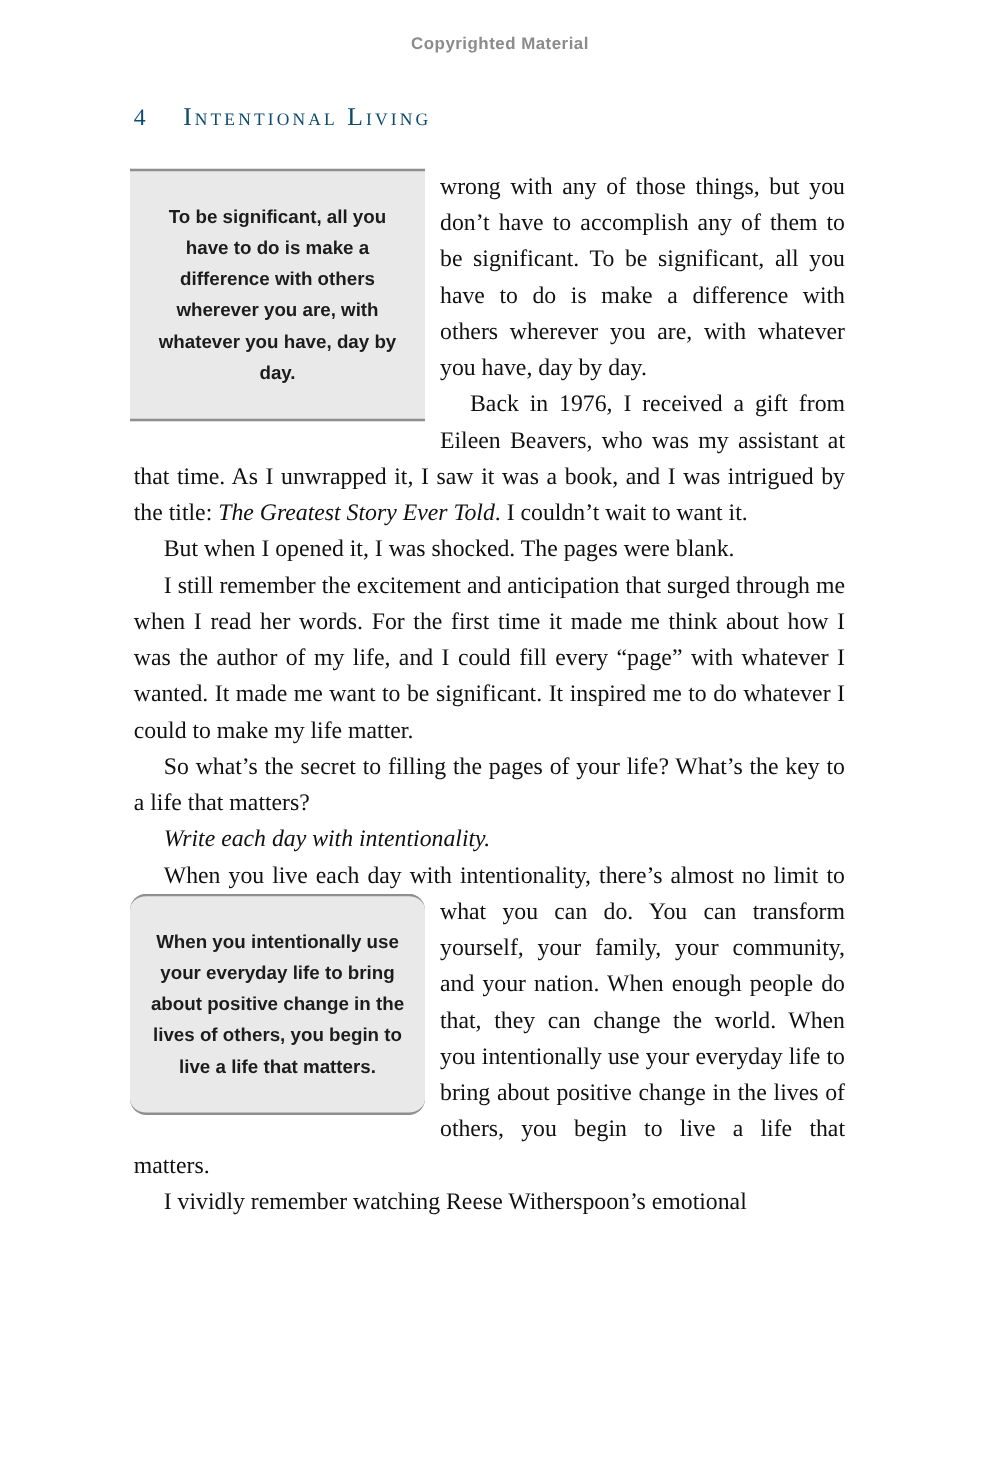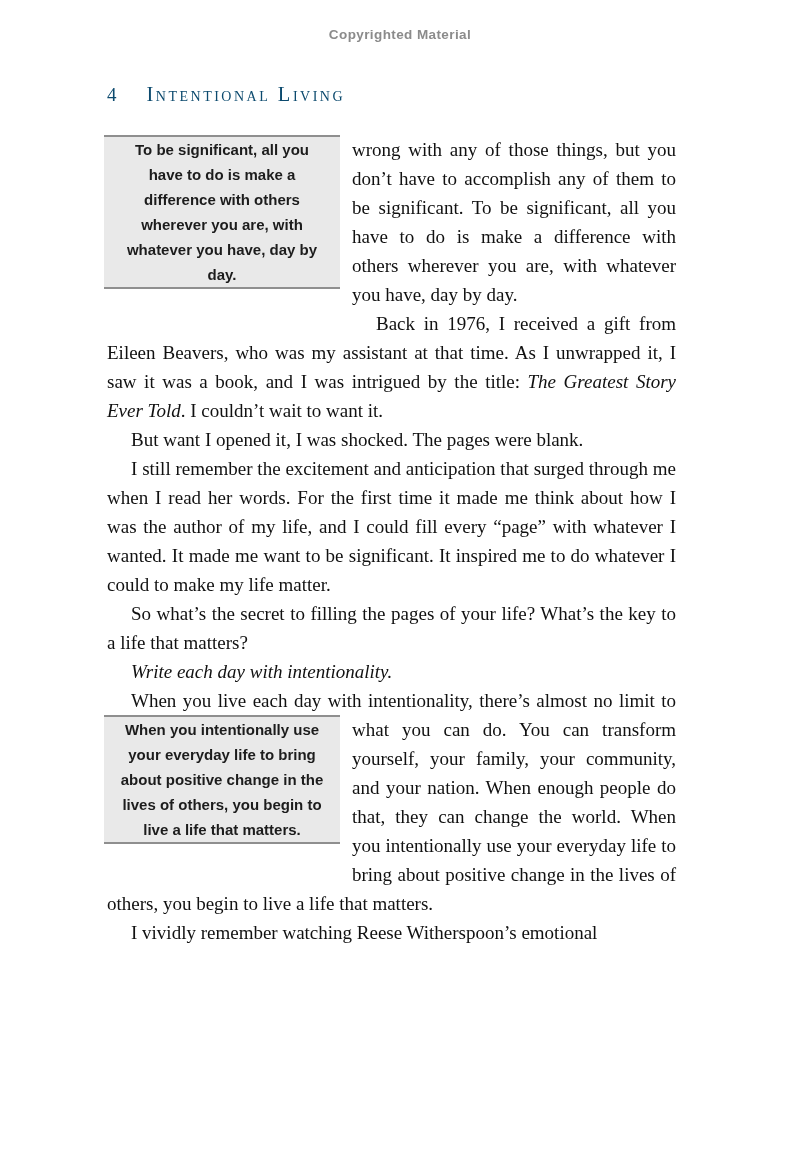--- a/index.html
+++ b/index.html
@@ -57,31 +57,31 @@
   .it { font-style: italic; }
   .quotebox {
     float: left;
     width: 236px;
     box-sizing: border-box;
     margin-left: -3px;
     margin-right: 12px;
     background: #e9e9e9;
     border-top: 2px solid #8f8f8f;
     border-bottom: 2px solid #8f8f8f;
-    padding: 0 13px;
+    padding: 24px 13px;
     font-family: "Liberation Sans", sans-serif;
     font-weight: bold;
     font-size: 15px;
     line-height: 25px;
     text-align: center;
     text-indent: 0;
     color: #1c1c1c;
   }
   .qb1 { margin-bottom: 25px; }
-  .qb2 { margin-bottom: 19px; }
+  .qb2 { margin-bottom: 19px; border-radius: 13px; }
 </style>
 </head>
 <body>
 
 <div class="page">
 
   <div class="watermark wm-top">Copyrighted Material</div>
 
   <div class="pagehead">
     <span class="pagenum">4</span><span class="runhead">Intentional Living</span>
@@ -90,21 +90,21 @@
   <div class="bodytext">
 
     <div class="quotebox qb1">To be significant, all you have to do is make a difference with others wherever you are, with whatever you have, day by day.</div>
 
     <div class="para">wrong with any of those things, but you don’t have to accomplish any of them to be significant. To be signifi­cant, all you have to do is make a dif­ference with others wherever you are, with whatever you have, day by day.</div>
 
     <div class="para indent">
       <span>Back in 1976, I received a gift from Eileen Beavers, who was my assistant at that time. As I unwrapped it, I saw it was a book, and I was intrigued by the title: </span><span class="it">The Greatest Story Ever Told</span><span>. I couldn’t wait to want it.</span>
     </div>
 
-    <div class="para indent">But want I opened it, I was shocked. The pages were blank.</div>
+    <div class="para indent">But when I opened it, I was shocked. The pages were blank.</div>
 
 
     <div class="para indent">I still remember the excitement and anticipation that surged through me when I read her words. For the first time it made me think about how I was the author of my life, and I could fill every “page” with whatever I wanted. It made me want to be significant. It inspired me to do whatever I could to make my life matter.</div>
 
     <div class="para indent">So what’s the secret to filling the pages of your life? What’s the key to a life that matters?</div>
 
     <div class="para indent it">Write each day with intentionality.</div>
 
     <div class="para indent">
       <span>When you live each day with intentionality, there’s almost no </span><div class="quotebox qb2">When you intentionally use your everyday life to bring about positive change in the lives of others, you begin to live a life that matters.</div><span>limit to what you can do. You can transform yourself, your family, your community, and your nation. When enough people do that, they can change the world. When you intentionally use your everyday life to bring about posi­tive change in the lives of others, you begin to live a life that matters.</span>

